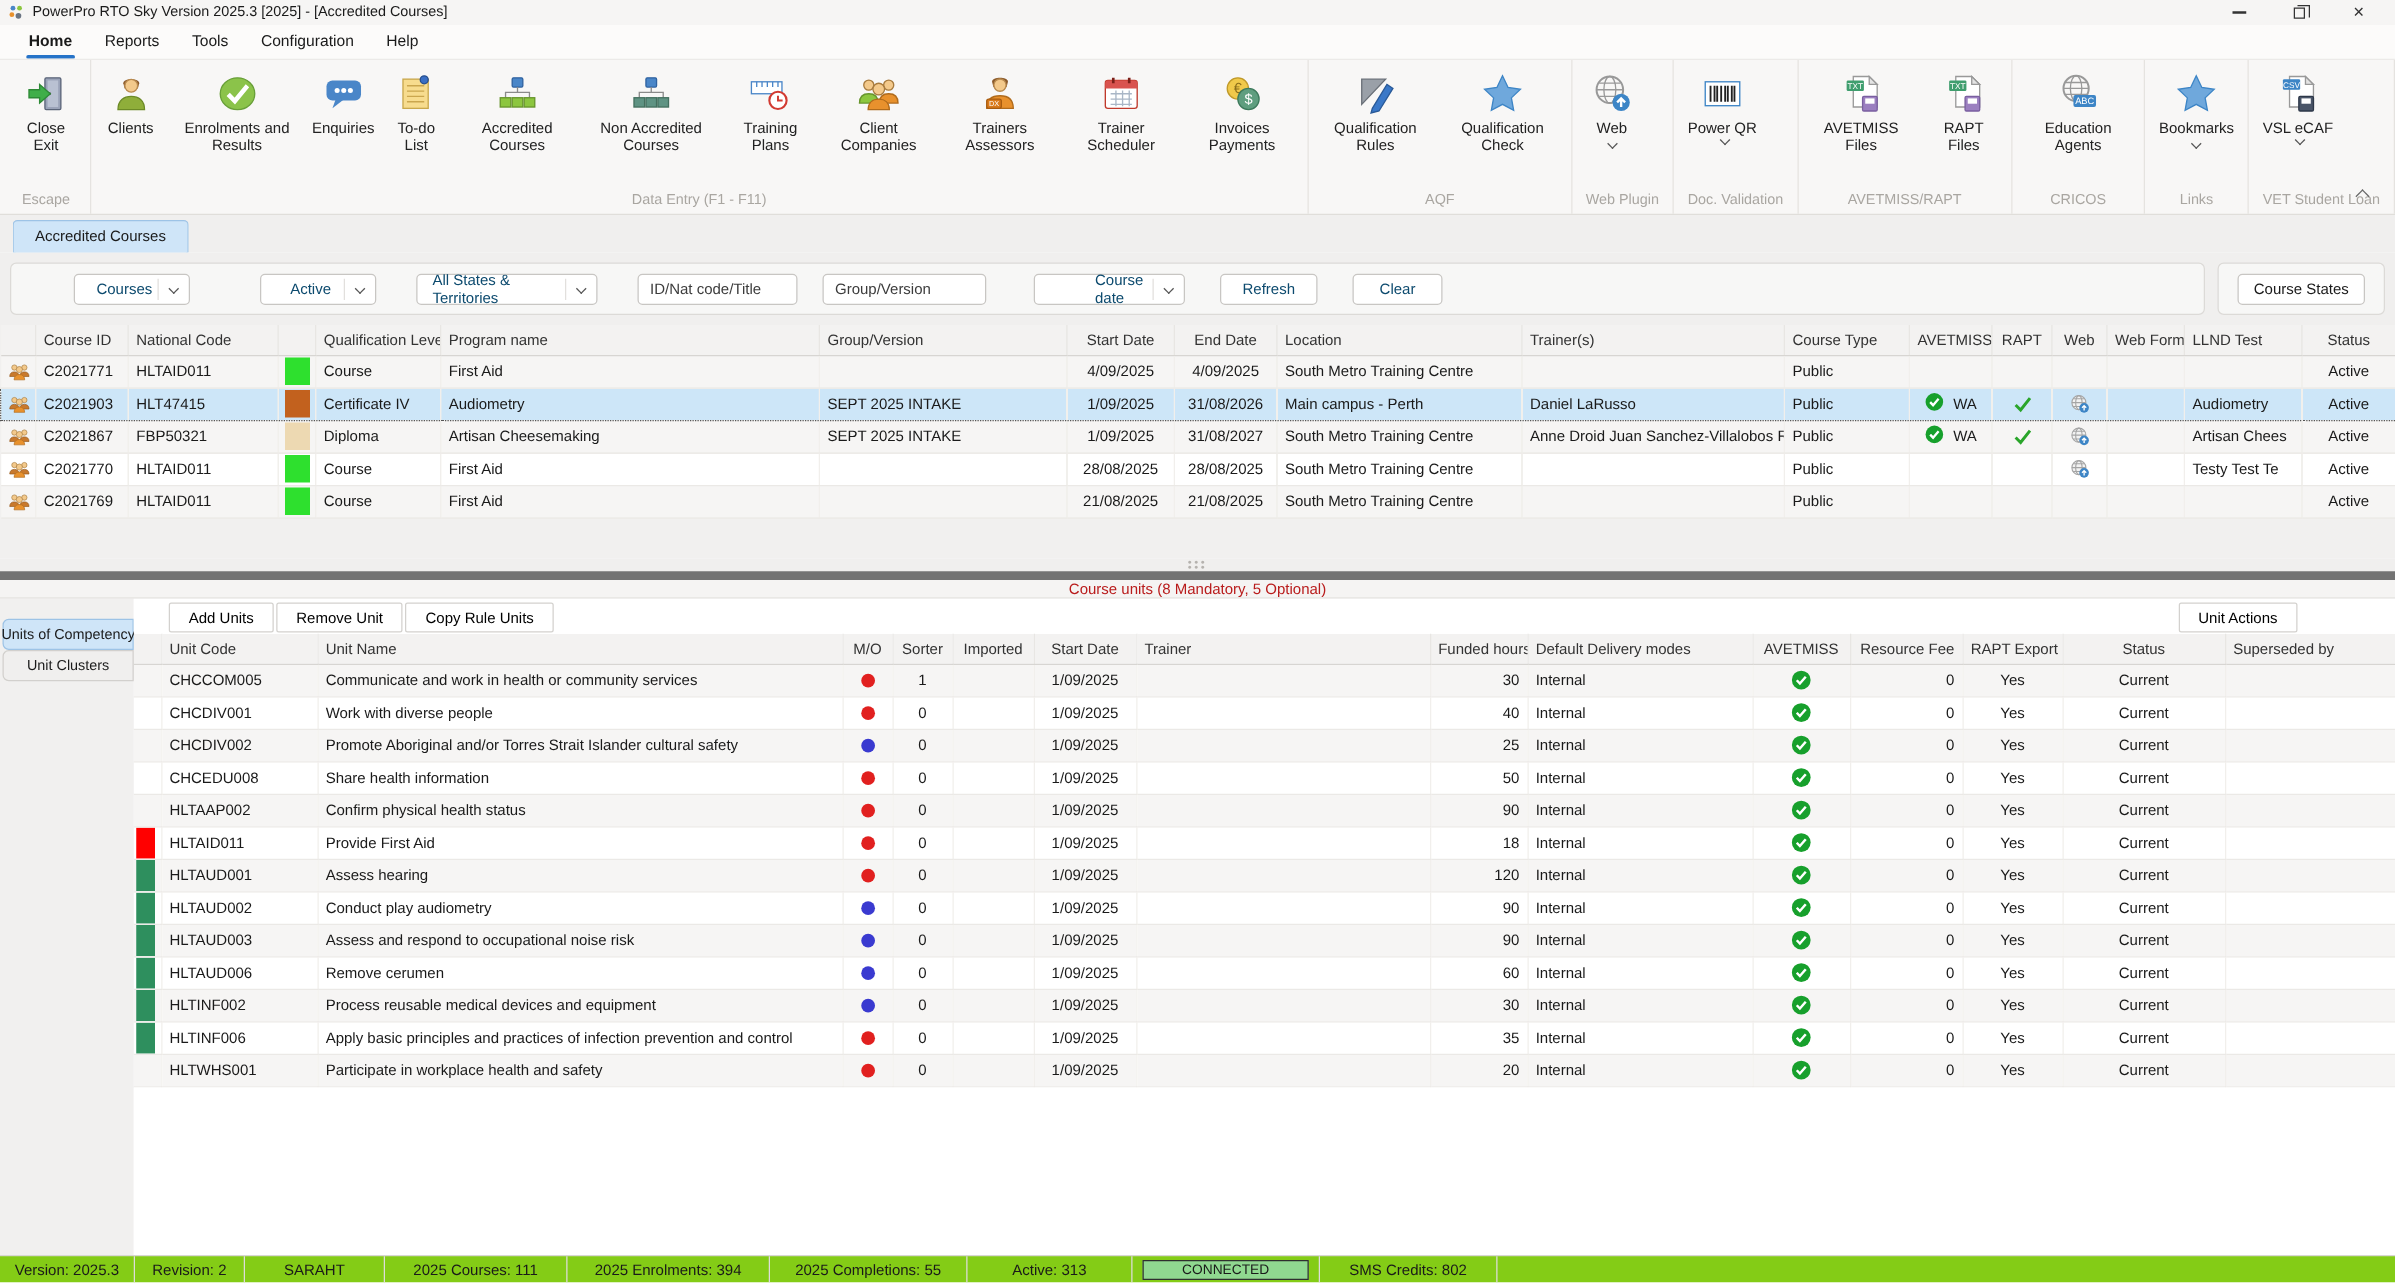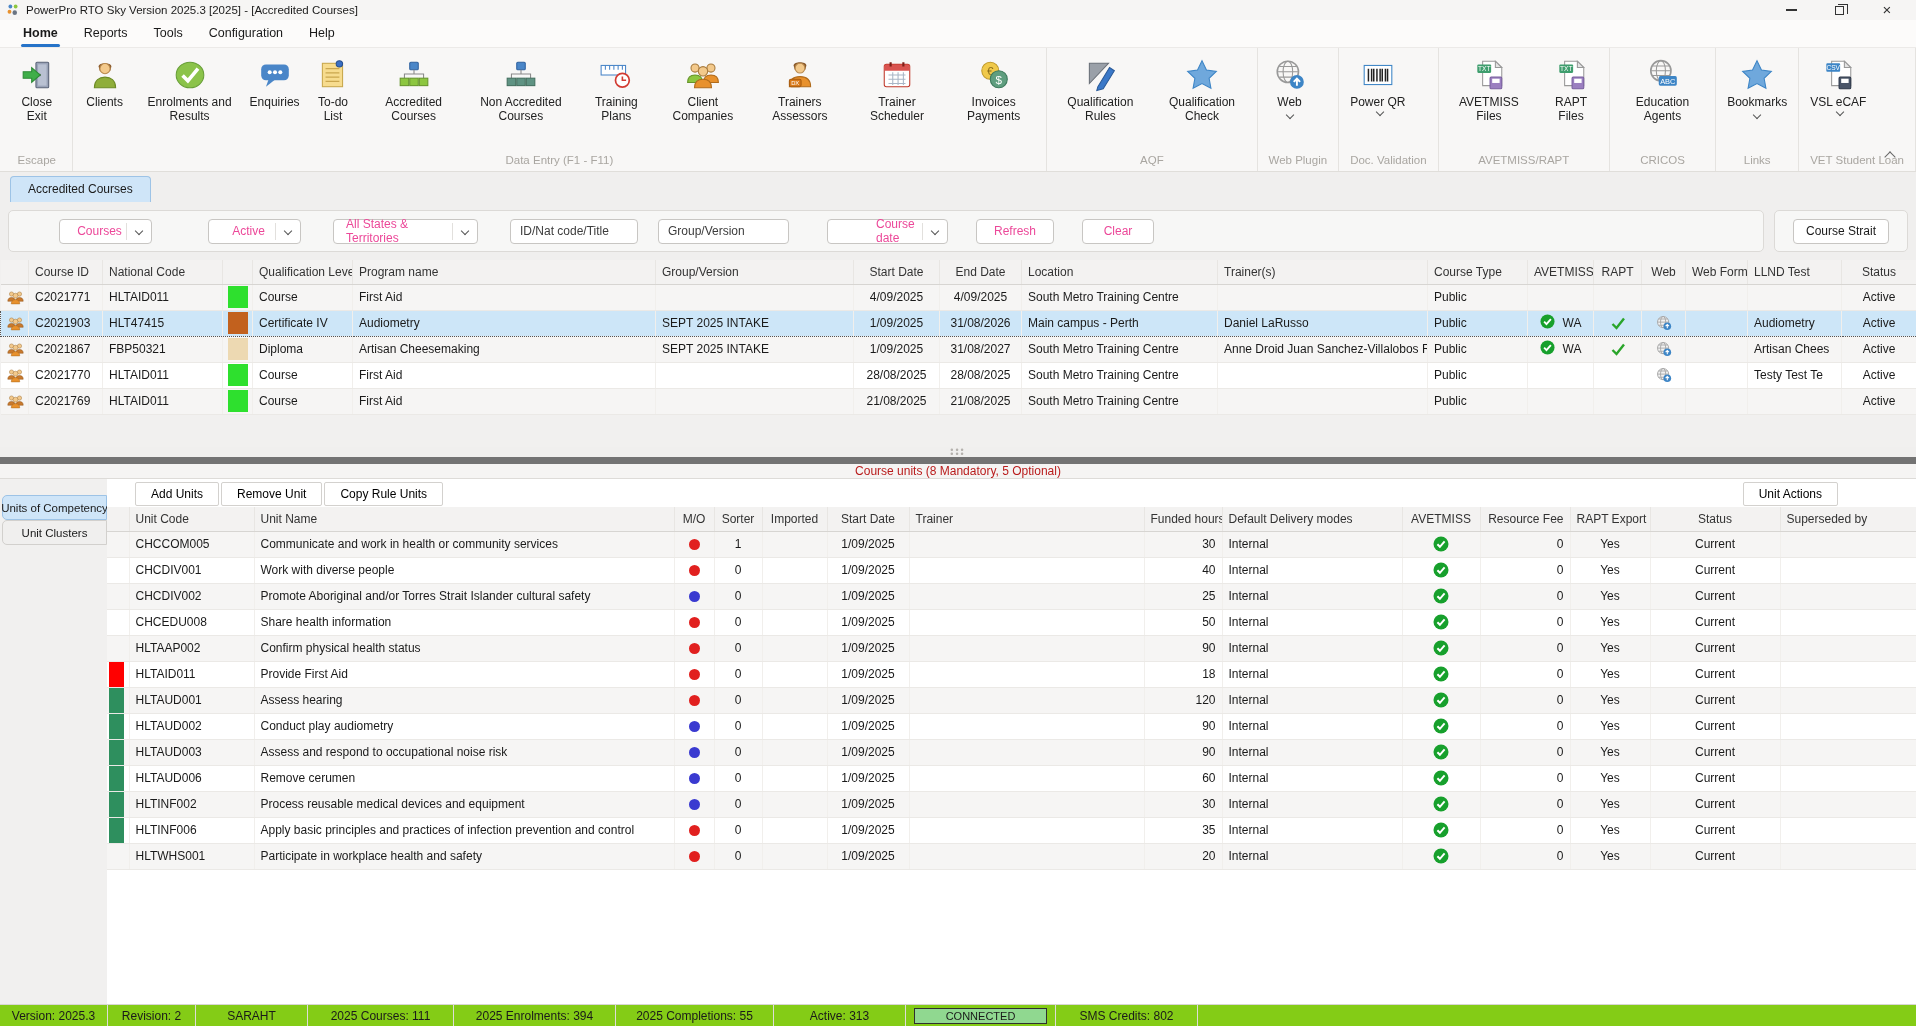--- a/index.html
+++ b/index.html
@@ -36,21 +36,21 @@
   .ribbon-collapse { position:absolute; right:22px; bottom:10px; width:8px; height:8px; border-left:1.6px solid #666; border-top:1.6px solid #666; transform:rotate(45deg); cursor:pointer; }
 
   
   .tabstrip { height:30px; background:#f0efee; display:flex; align-items:flex-end; padding-left:10px; }
   .doc-tab { background:#cfe5f8; border:1px solid #9dc3e6; border-bottom:none; border-radius:4px 4px 0 0; padding:5px 17px 6px; font-size:12px; }
 
   
   .filterbar { background:#f0efee; height:58px; display:flex; gap:10px; padding:8px 8px; }
   .filter-panel { flex:1; background:#f7f7f6; border:1px solid #dcdad7; border-radius:5px; display:flex; align-items:center; padding:0 0 0 50px; }
   .actions-panel { width:134px; background:#f7f7f6; border:1px solid #dcdad7; border-radius:5px; display:flex; align-items:center; justify-content:center; }
-  .fctrl { height:25px; background:#fff; border:1px solid #c8c6c3; border-radius:4px; font-size:12px; color:#ec4899; margin-right:33px; }
+  .fctrl { height:25px; background:#fff; border:1px solid #c8c6c3; border-radius:4px; font-size:12px; color:#0c4a6e; margin-right:33px; }
   .fselect { display:flex; align-items:center; justify-content:center; position:relative; padding:0 24px 0 12px; }
   .fselect .sel-chev { position:absolute; right:9px; top:8px; width:6px; height:6px; border-right:1.4px solid #555; border-bottom:1.4px solid #555; transform:rotate(45deg); }
   .fselect::before { content:""; position:absolute; right:24px; top:3px; bottom:3px; width:1px; background:#e2e0dd; }
   .finput { padding:0 9px; outline:none; }
   .finput::placeholder { color:#3c3c3c; opacity:1; }
   .fbutton { display:flex; align-items:center; justify-content:center; padding:0 18px; cursor:pointer; }
   [data-name="courses-filter"]  { width:93px;  margin-right:56px; }
   [data-name="status-filter"]   { width:93px;  margin-right:32px; }
   [data-name="states-filter"]   { width:145px; margin-right:32px; }
   [data-name="id-code-title-input"] { width:128px; margin-right:20px; }
@@ -399,21 +399,21 @@
       <input class="fctrl finput" data-name="id-code-title-input" type="text" placeholder="ID/Nat code/Title" style="">
       <input class="fctrl finput" data-name="group-version-input" type="text" placeholder="Group/Version" style="">
       <div class="fctrl fselect" data-name="course-date-filter">
         <span data-name="course-date-filter-value">Course date</span>
         <span class="sel-chev" data-name="chevron-down-icon"></span>
       </div>
       <button class="fctrl fbutton" data-name="refresh-button">Refresh</button>
       <button class="fctrl fbutton" data-name="clear-button">Clear</button>
     </div>
   <div class="actions-panel" data-name="course-actions-panel">
-    <span class="course-actions-btn" data-name="course-actions-button">Course Strait</span>
+    <span class="course-actions-btn" data-name="course-actions-button">Course States</span>
   </div>
 </div>
 
 <div class="courses-area" id="courses-table-mount" data-name="courses-grid">
     <table data-name="data-grid" style="width: 1916px;">
       <colgroup>
         <col style="width: 28px;">
         <col style="width: 74px;">
         <col style="width: 120px;">
         <col style="width: 30px;">

